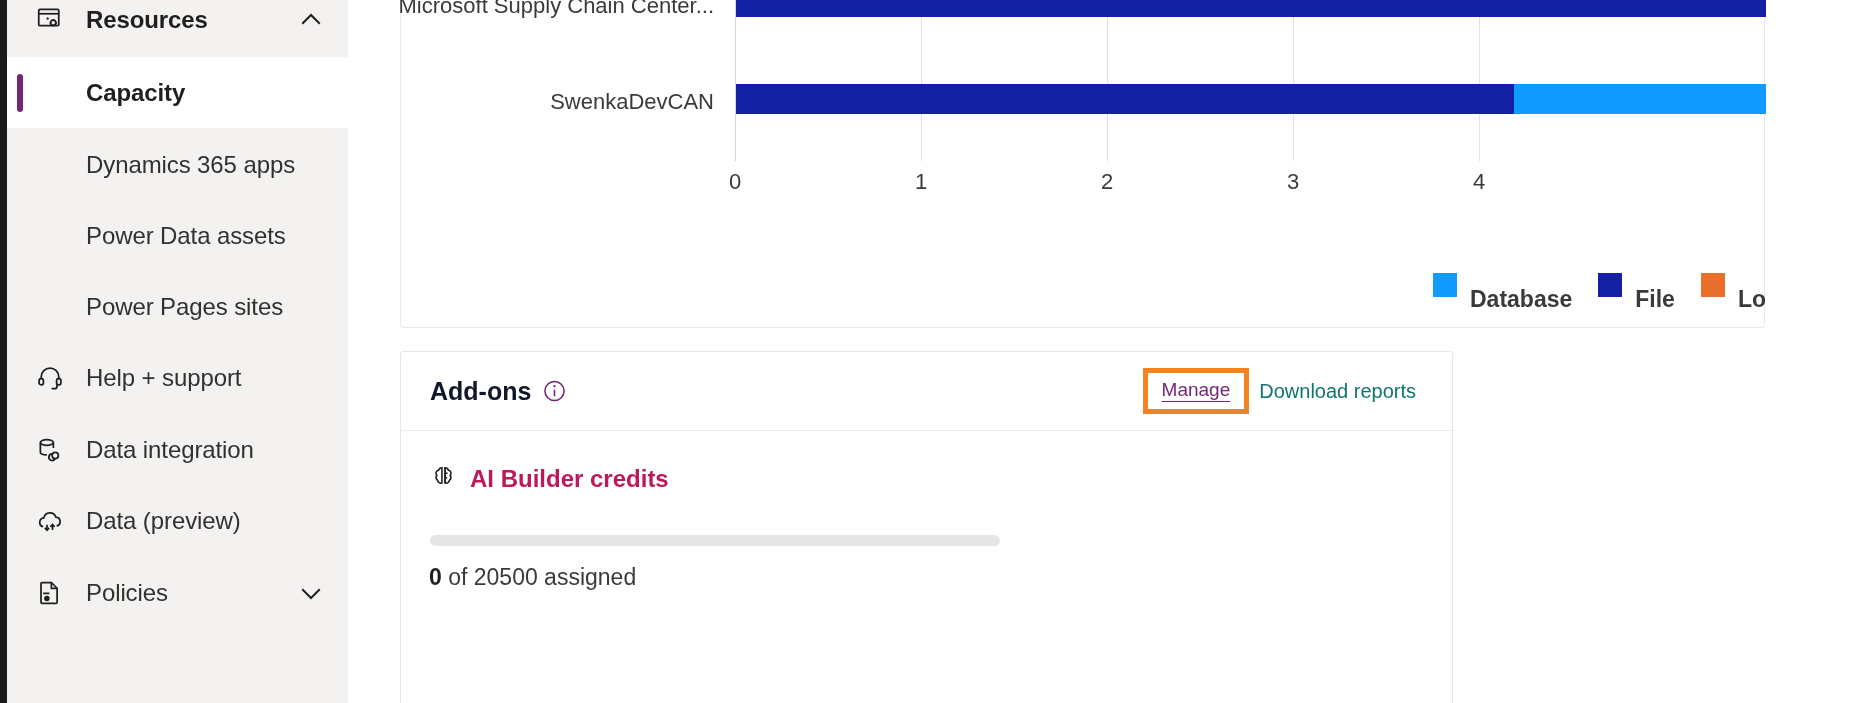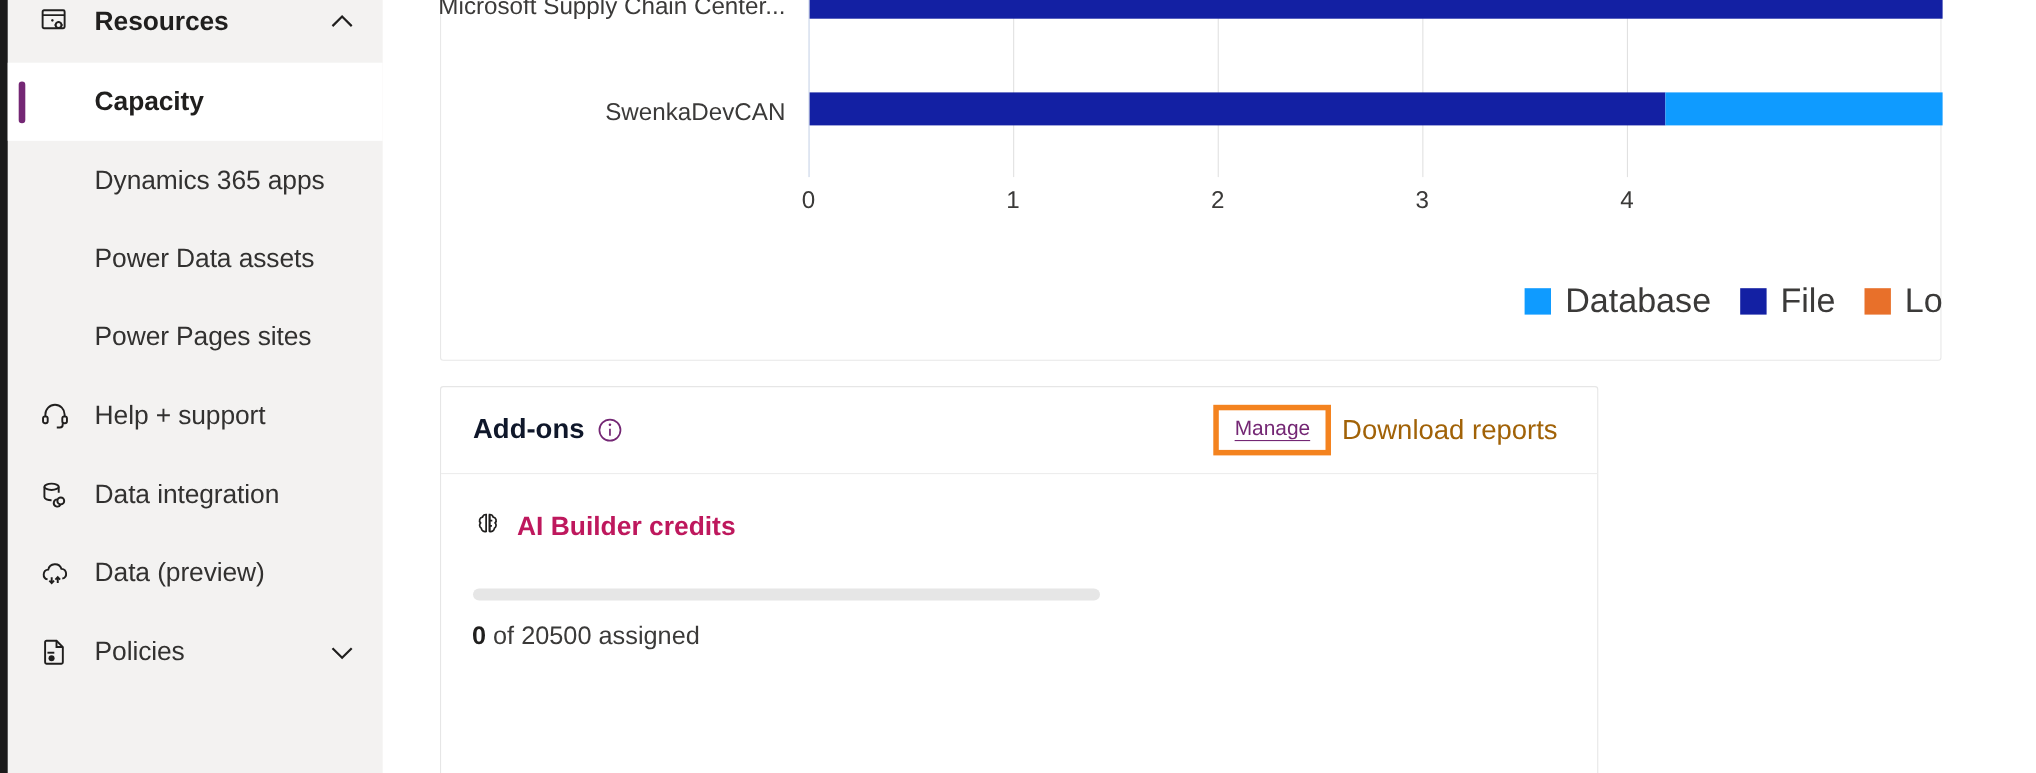--- a/index.html
+++ b/index.html
@@ -149,23 +149,24 @@
     display: flex;
     align-items: center;
     gap: 13px;
     white-space: nowrap;
   }
   .legend-swatch {
     width: 24px; height: 24px;
     flex: 0 0 24px;
   }
   .legend-text {
-    font-size: 31px;
-    font-weight: 400;
+    font-size: 23px;
+    font-weight: 700;
     color: #3b3a39;
+    margin-top: 30px;
   }
 
   
   #addons-card {
     position: absolute;
     left: 52px;
     top: 351px;
     width: 1053px;
     height: 400px;
     background: #ffffff;
@@ -213,22 +214,22 @@
   }
   #manage-link {
     font-size: 19px;
     color: #742774;
     text-decoration: underline;
     text-underline-offset: 5px;
     cursor: pointer;
     white-space: nowrap;
   }
   #download-link {
-    font-size: 25px;
-    color: #a16207;
+    font-size: 20px;
+    color: #0f766e;
     white-space: nowrap;
     cursor: pointer;
   }
   #addons-body {
     position: relative;
     padding: 30px 0 0 0;
   }
   #aib-row {
     position: absolute;
     left: 29px;

